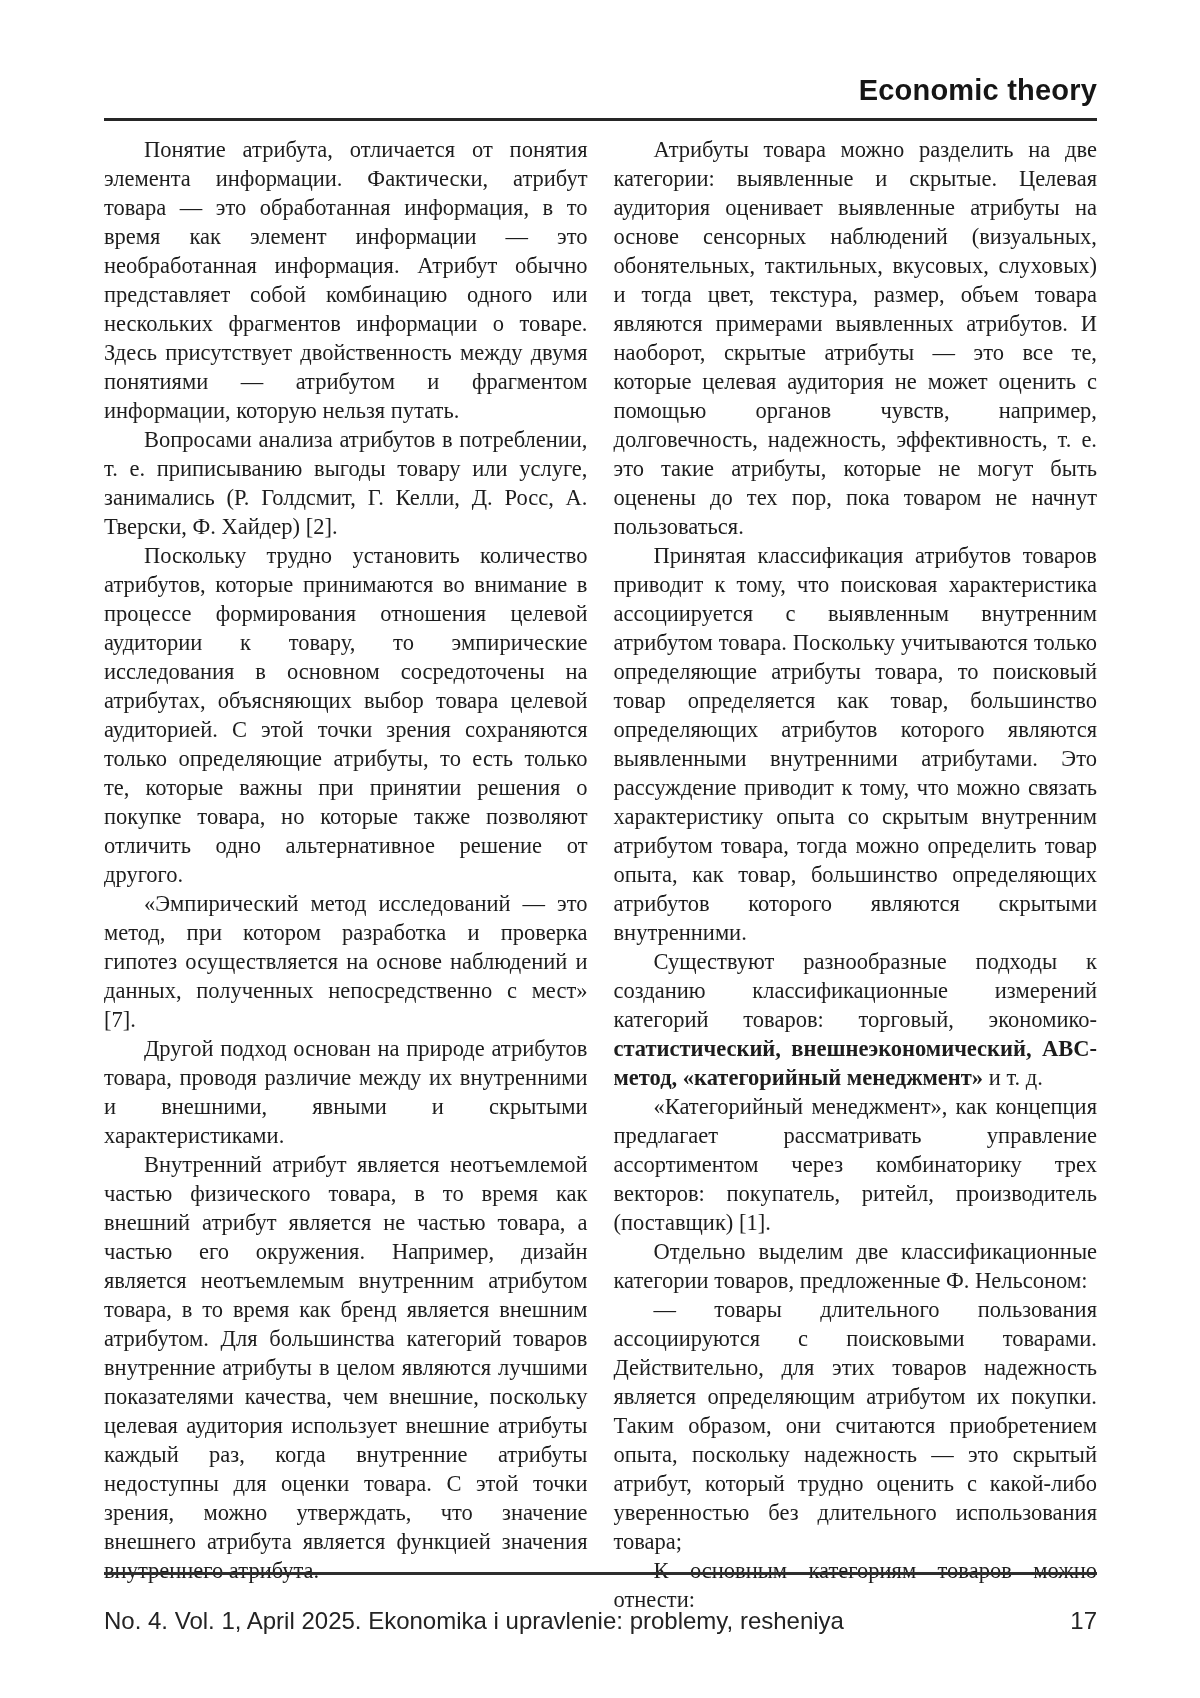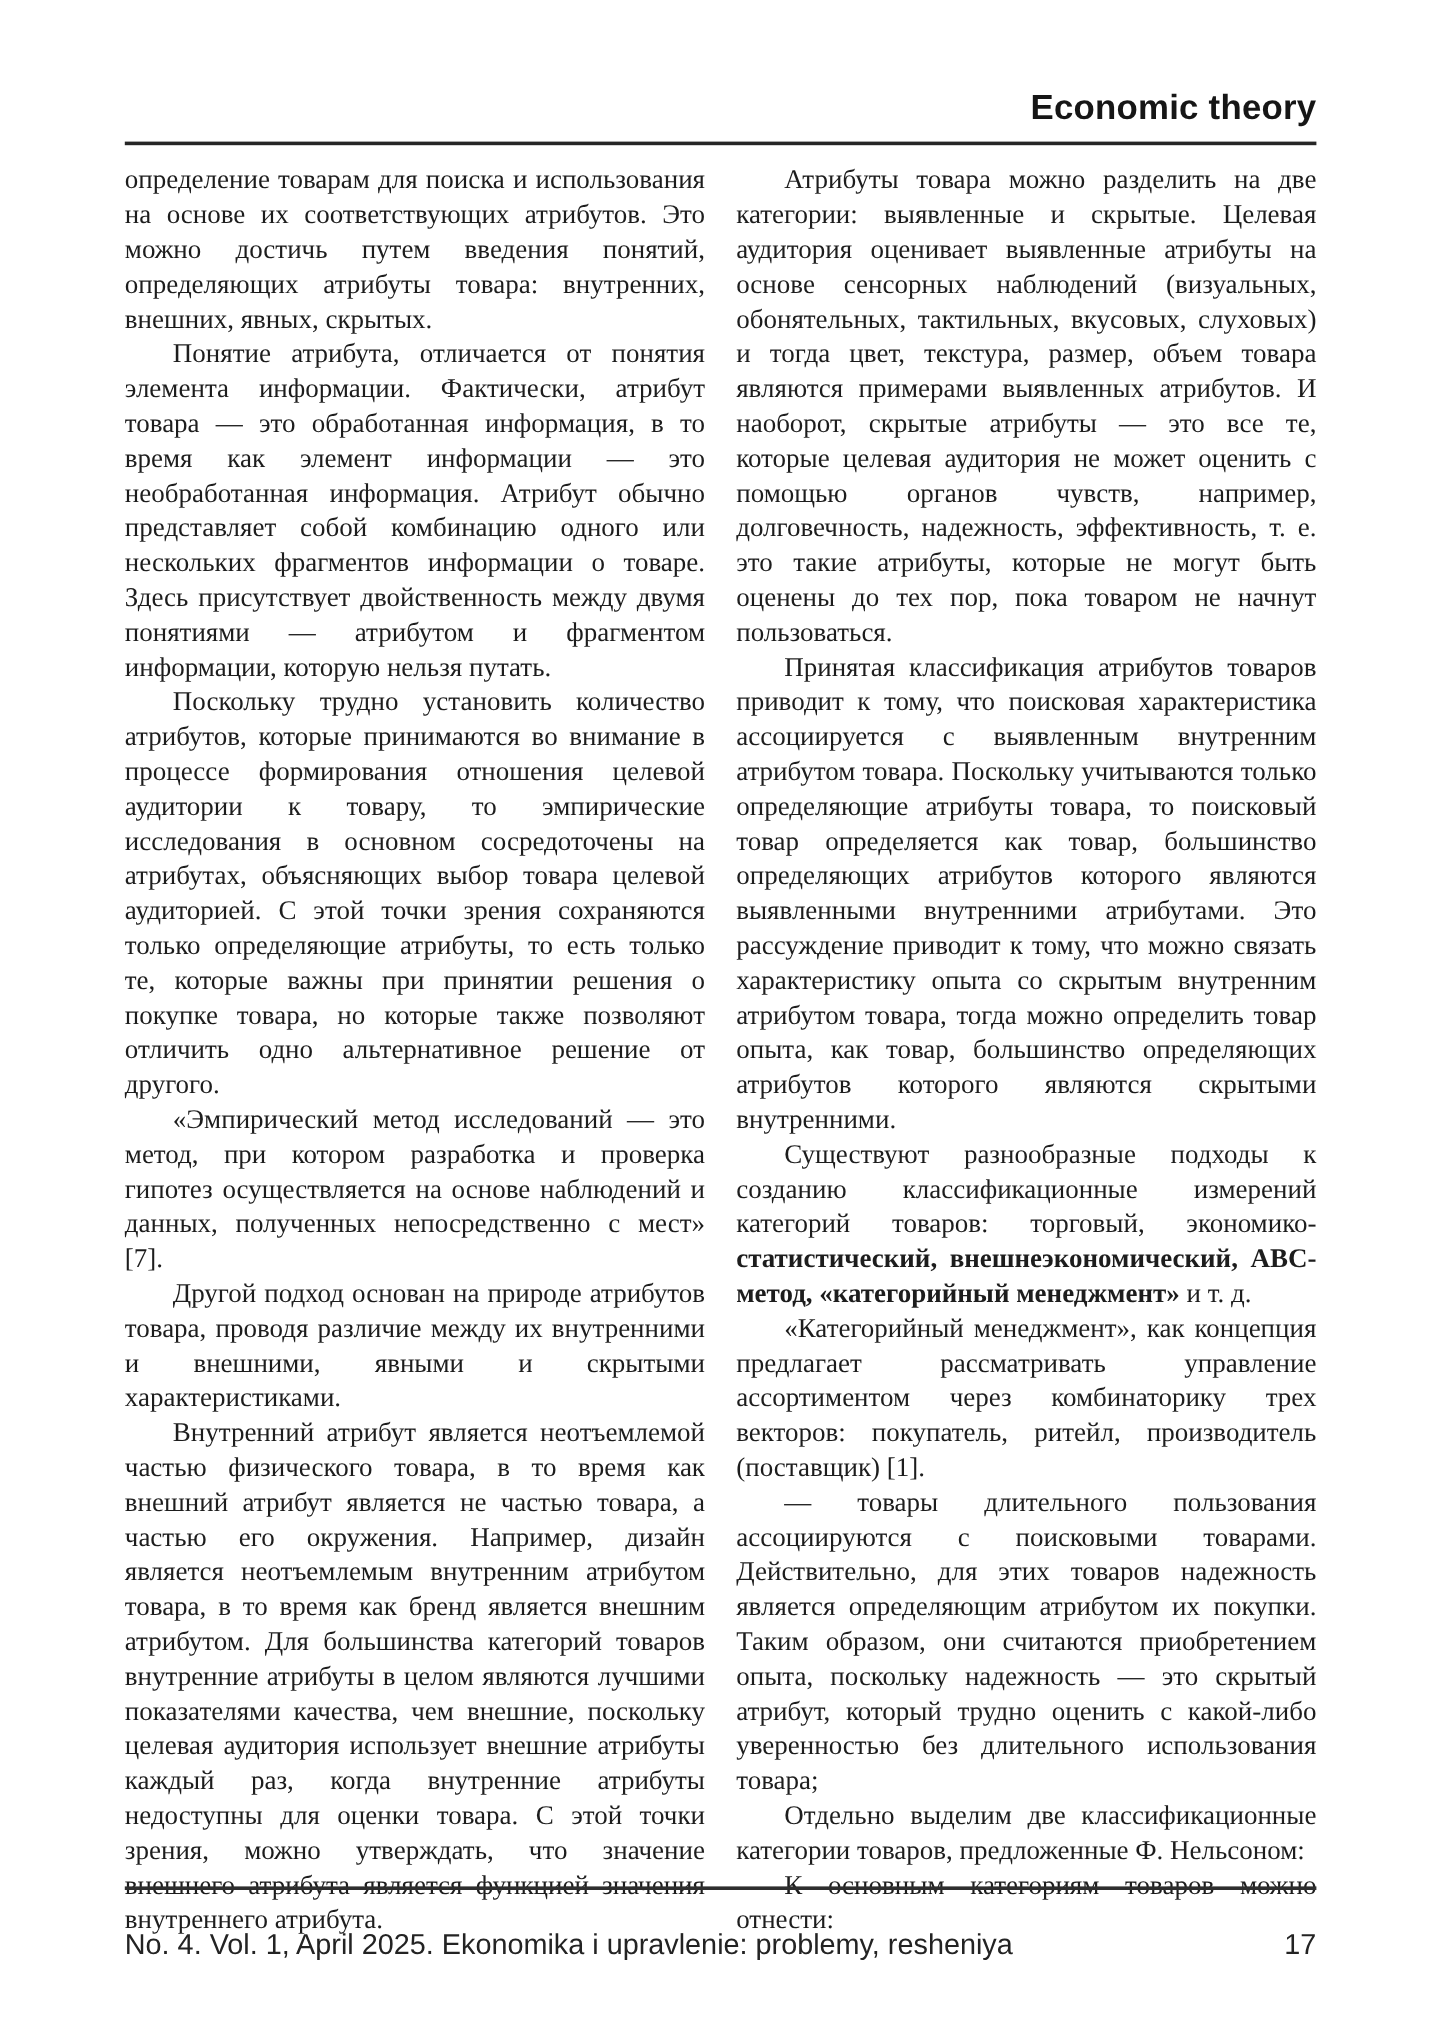--- a/index.html
+++ b/index.html
@@ -38,35 +38,35 @@
 <body>
 
 <div class="page">
 
   <div class="running-head">Economic theory</div>
   <div class="head-rule"></div>
 
   <div class="columns">
 
     <div class="col">
-      <p>определение товарам для поиска и использования на основе их соответствующих атрибутов. Это можно достичь путем введения понятий, определяющих атрибуты товара: внутренних, внешних, явных, скрытых.</p>
       <p class="indent">Понятие атрибута, отличается от понятия элемента информации. Фактически, атрибут товара — это обработанная информация, в то время как элемент информации — это необработанная информация. Атрибут обычно представляет собой комбинацию одного или нескольких фрагментов информации о товаре. Здесь присутствует двойственность между двумя понятиями — атрибутом и фрагментом информации, которую нельзя путать.</p>
+      <p class="indent">Вопросами анализа атрибутов в потреблении, т. е. приписыванию выгоды товару или услуге, занимались (Р. Голдсмит, Г. Келли, Д. Росс, А. Тверски, Ф. Хайдер) [2].</p>
       <p class="indent">Поскольку трудно установить количество атрибутов, которые принимаются во внимание в процессе формирования отношения целевой аудитории к товару, то эмпирические исследования в основном сосредоточены на атрибутах, объясняющих выбор товара целевой аудиторией. С этой точки зрения сохраняются только определяющие атрибуты, то есть только те, которые важны при принятии решения о покупке товара, но которые также позволяют отличить одно альтернативное решение от другого.</p>
       <p class="indent">«Эмпирический метод исследований — это метод, при котором разработка и проверка гипотез осуществляется на основе наблюдений и данных, полученных непосредственно с мест» [7].</p>
       <p class="indent">Другой подход основан на природе атрибутов товара, проводя различие между их внутренними и внешними, явными и скрытыми характеристиками.</p>
       <p class="indent">Внутренний атрибут является неотъемлемой частью физического товара, в то время как внешний атрибут является не частью товара, а частью его окружения. Например, дизайн является неотъемлемым внутренним атрибутом товара, в то время как бренд является внешним атрибутом. Для большинства категорий товаров внутренние атрибуты в целом являются лучшими показателями качества, чем внешние, поскольку целевая аудитория использует внешние атрибуты каждый раз, когда внутренние атрибуты недоступны для оценки товара. С этой точки зрения, можно утверждать, что значение внешнего атрибута является функцией значения внутреннего атрибута.</p>
     </div>
 
     <div class="col">
       <p class="indent">Атрибуты товара можно разделить на две категории: выявленные и скрытые. Целевая аудитория оценивает выявленные атрибуты на основе сенсорных наблюдений (визуальных, обонятельных, тактильных, вкусовых, слуховых) и тогда цвет, текстура, размер, объем товара являются примерами выявленных атрибутов. И наоборот, скрытые атрибуты — это все те, которые целевая аудитория не может оценить с помощью органов чувств, например, долговечность, надежность, эффективность, т. е. это такие атрибуты, которые не могут быть оценены до тех пор, пока товаром не начнут пользоваться.</p>
       <p class="indent">Принятая классификация атрибутов товаров приводит к тому, что поисковая характеристика ассоциируется с выявленным внутренним атрибутом товара. Поскольку учитываются только определяющие атрибуты товара, то поисковый товар определяется как товар, большинство определяющих атрибутов которого являются выявленными внутренними атрибутами. Это рассуждение приводит к тому, что можно связать характеристику опыта со скрытым внутренним атрибутом товара, тогда можно определить товар опыта, как товар, большинство определяющих атрибутов которого являются скрытыми внутренними.</p>
       <p class="indent"><span>Существуют разнообразные подходы к созданию классификационные измерений категорий товаров: торговый, экономико-</span><span class="bf">статистический, внешнеэкономический, АВС-метод, «категорийный менеджмент»</span><span> и т. д.</span></p>
       <p class="indent">«Категорийный менеджмент», как концепция предлагает рассматривать управление ассортиментом через комбинаторику трех векторов: покупатель, ритейл, производитель (поставщик) [1].</p>
+      <p class="indent">Отдельно выделим две классификационные категории товаров, предложенные Ф. Нельсоном:</p>
       <p class="indent">— товары длительного пользования ассоциируются с поисковыми товарами. Действительно, для этих товаров надежность является определяющим атрибутом их покупки. Таким образом, они считаются приобретением опыта, поскольку надежность — это скрытый атрибут, который трудно оценить с какой-либо уверенностью без длительного использования товара;</p>
-      <p class="indent">Отдельно выделим две классификационные категории товаров, предложенные Ф. Нельсоном:</p>
       <p class="indent">К основным категориям товаров можно отнести:</p>
     </div>
 
   </div>
 
   <div class="footer">
     <div class="foot-rule"></div>
     <div class="foot-row">
       <span>No. 4. Vol. 1, April 2025. Ekonomika i upravlenie: problemy, resheniya</span>
       <span>17</span>

